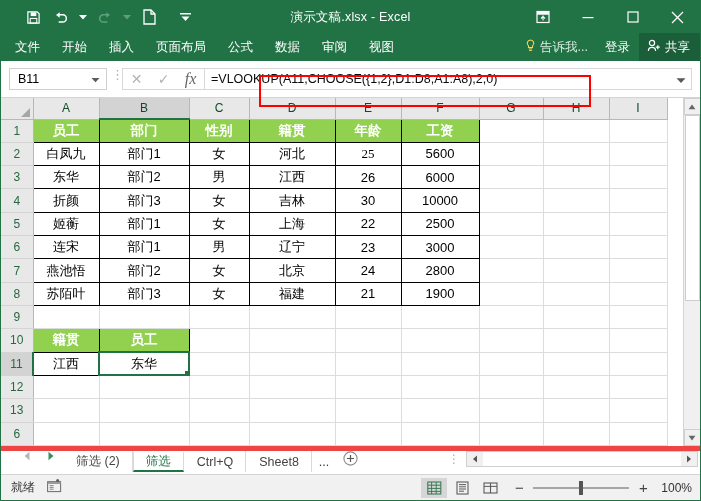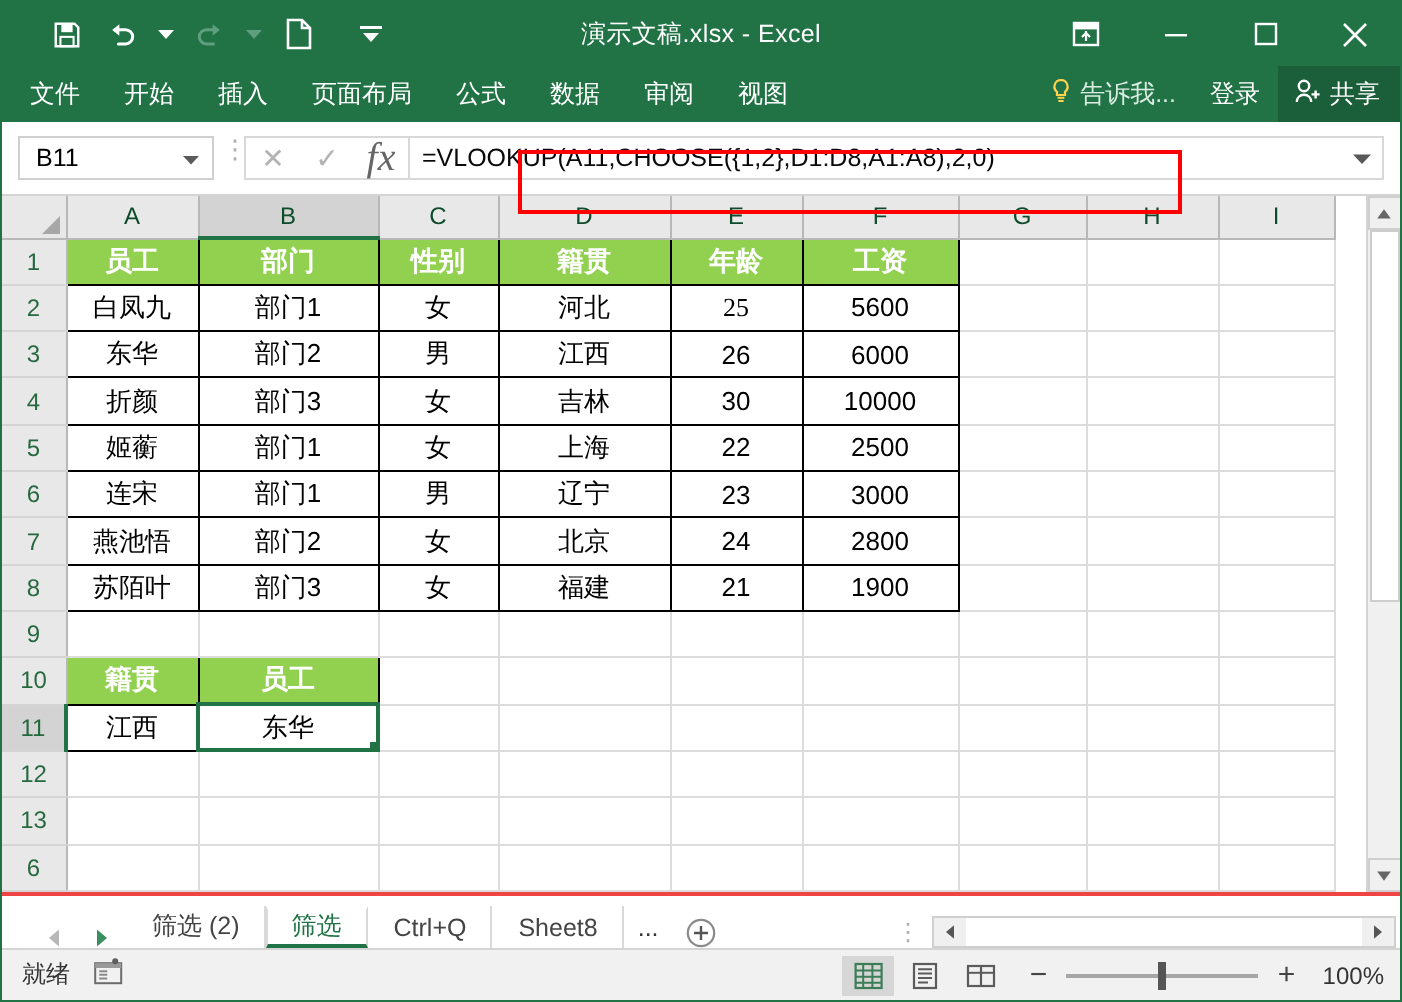--- a/index.html
+++ b/index.html
@@ -61,21 +61,21 @@
     padding-left: 8px; position: relative; cursor: text;
   }
   .namebox .nb-arrow { position: absolute; right: 6px; top: 50%; transform: translateY(-50%); }
   .fb-sep { width: 1px; height: 16px; margin: 0 7px; position: relative; }
   .fb-sep::before { content: "⋮"; position: absolute; left: -3px; top: -4px;
                     color: #b0b0b0; font-size: 13px; }
   .fb-btns { display: flex; align-items: center; height: 22px; border: 1px solid #d8d8d8;
              border-right: none; background: #fff; }
   .fb-btn { width: 27px; height: 20px; display: flex; align-items: center; justify-content: center;
             color: #b3b3b3; font-size: 14px; cursor: pointer; }
-  .fb-btn.fx { font-style: italic; font-family: "Liberation Serif", serif; font-size: 20px;
+  .fb-btn.fx { font-style: italic; font-family: "Liberation Serif", serif; font-size: 16px;
                color:#666; font-weight: 500;}
   .fbox-wrap { position: relative; flex: 1; height: 22px; }
   .fbox {
     height: 22px; border: 1px solid #d8d8d8; background: #fff; display: flex;
     align-items: center; padding-left: 6px; font-size: 12.5px; color: #0a0a0a;
     width: 100%; cursor: text; font-family: "Liberation Sans", sans-serif;
   }
   .fbox-arrow { position: absolute; right: 6px; top: 50%; transform: translateY(-50%);
                 cursor: pointer; }
   .redbox {
@@ -132,22 +132,22 @@
          display: flex; flex-direction: column; align-items: center; }
   .vsb-btn { width: 17px; height: 17px; background: #f0f0f0; display:flex;
              align-items:center; justify-content:center; cursor: pointer;
              border: 1px solid #cfcfcf; }
   .vsb-track { flex: 1; width: 17px; background: #f0f0f0; position: relative; }
   .vsb-thumb { position: absolute; top: 0; left: 1px; width: 15px; height: 186px;
                background: #ffffff; border: 1px solid #cdcdcd; cursor: pointer; }
 
   
   .tabbar {
-    flex: 0 0 28px; display: flex; align-items: flex-end; background: #ffffff;
-    border-top: 2px solid #ef4444;
+    flex: 0 0 28px; display: flex; align-items: flex-start; background: #ffffff;
+    border-top: 5px solid #ef4444;
   }
   .navbtns { display: flex; align-items: center; padding: 0 8px 0 22px; gap: 16px; }
   .navbtn { cursor: pointer; display: flex; align-items: center; }
   .tabs { display: flex; align-items: stretch; }
   .tab {
     display: flex; align-items: center; padding: 0 12px; font-size: 12.5px;
     color: #444; cursor: pointer; border-right: 1px solid #d9d9d9;
     border-left: 1px solid transparent; white-space: nowrap;
   }
   .tab.active { color: #217346; background: #ffffff; font-weight: normal;

